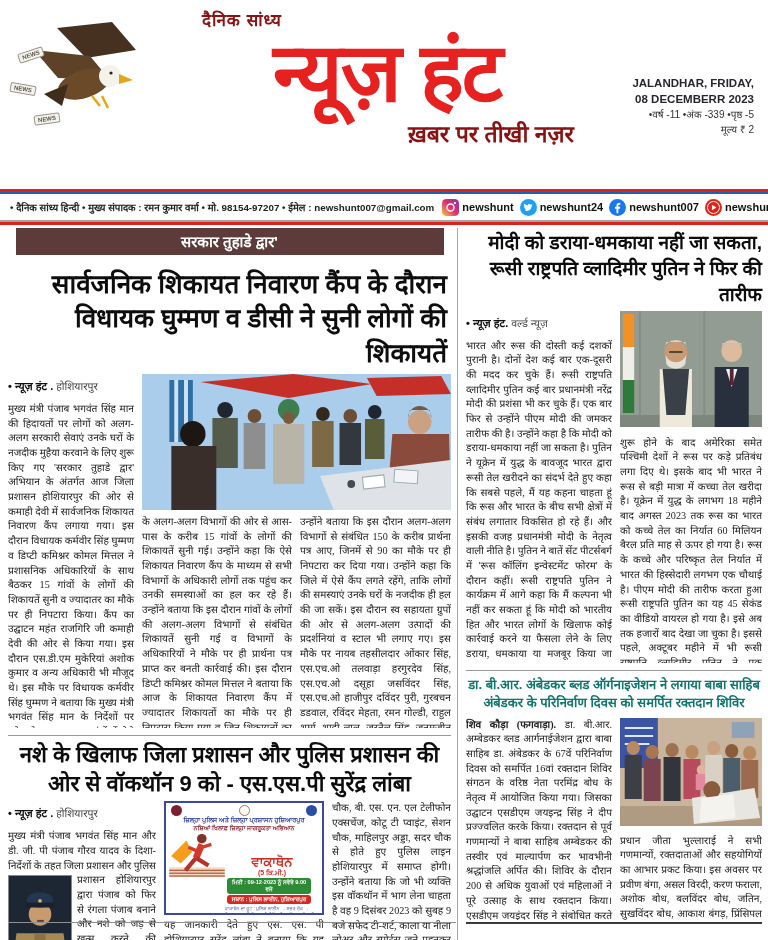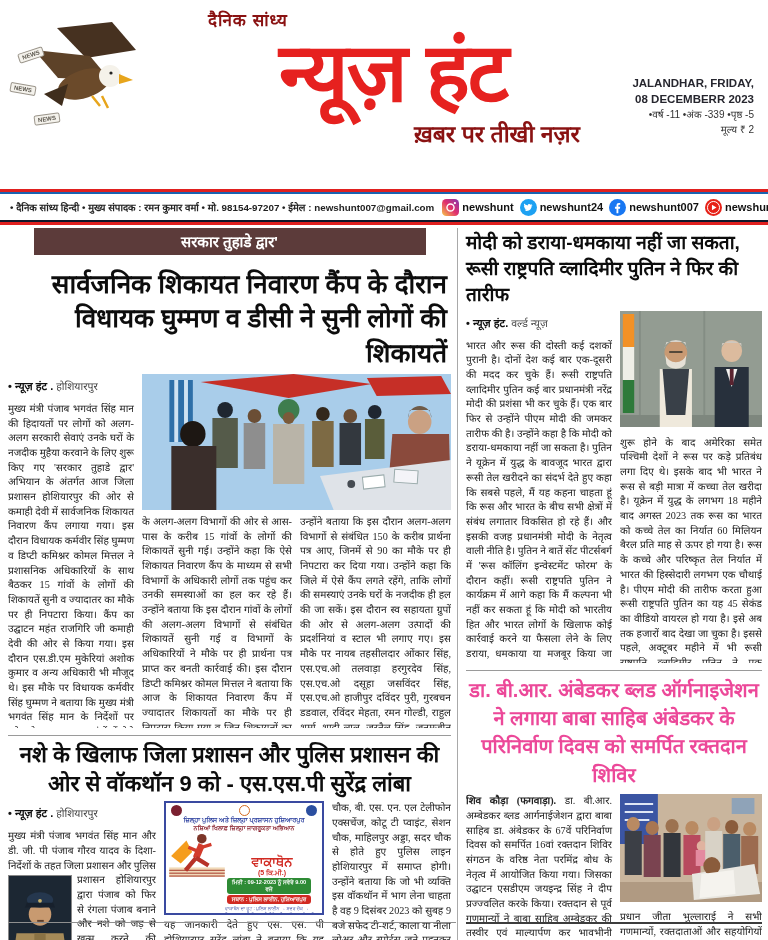--- a/index.html
+++ b/index.html
@@ -6,54 +6,54 @@
   html,body { background:#e9e9e9; }
   .page {
     width:768px; height:940px; background:#fff; margin:0 auto; position:relative;
     overflow:hidden; font-family:"Liberation Serif", serif; color:#1e1e1e;
   }
   
   .header { position:relative; height:186px; }
   .eagle-wrap { position:absolute; left:12px; top:22px; width:150px; height:125px; }
   .news-roll { position:absolute; background:#f4f2ec; border:1px solid #9a948a; color:#5a554c;
     font-family:"Liberation Sans",sans-serif; font-weight:bold; font-size:6px; padding:1px 3px; border-radius:2px;}
-  .masthead-center { position:absolute; left:178px; top:8px; width:430px; text-align:center; }
+  .masthead-center { position:absolute; left:172px; top:8px; width:430px; text-align:center; }
   .edition-label { font-size:17px; font-weight:bold; color:#8a1212; letter-spacing:1px;
     font-family:"Liberation Sans",sans-serif; text-align:left; padding-left:30px; }
   .paper-title { font-size:82px; font-weight:900; color:#e6211f; line-height:1.02;
     font-family:"Liberation Sans",sans-serif; white-space:nowrap; letter-spacing:-2px; }
   .tagline { font-size:23px; font-weight:bold; color:#8a1212; text-align:right; padding-right:28px;
     font-family:Liberation Sans, sans-serif; margin-top:2px; }
   .date-block { position:absolute; right:14px; top:76px; text-align:right;
     font-family:"Liberation Sans",sans-serif; }
   .date-en { font-size:11.5px; font-weight:bold; color:#26262e; line-height:1.35; }
   .date-hi { font-size:10px; color:#333; line-height:1.5; }
   
   .info-bar {
     position:relative; margin:6px 0 0 0; height:30px; display:flex; align-items:center;
-    border-top:2px solid #1a63b0; border-bottom:2px solid #0f172a;
+    border-top:2px solid #1a63b0; border-bottom:2px solid #a3a3a3;
     box-shadow:0 3px 0 #e0201f, 0 -3px 0 #e0201f; padding:0 10px; gap:8px;
     font-family:"Liberation Sans",sans-serif;
   }
   .info-text { font-size:9.8px; font-weight:bold; color:#222; white-space:nowrap; }
   .social { display:flex; align-items:center; gap:6px; margin-left:auto; }
   .social-item { display:flex; align-items:center; gap:3px; }
   .social-item svg { display:block; }
   .social-handle { font-size:11px; font-weight:bold; color:#111; }
   
   .main { display:flex; padding:6px 6px 0 8px; gap:6px; height:718px; position:relative; }
   .left-zone { width:450px; border-right:1px solid #a9a9a9; padding-right:6px; }
   .right-zone { flex:1; padding-left:2px; }
   .body-txt { font-size:10.2px; line-height:1.44; text-align:justify; color:#222; }
   .byline { font-family:"Liberation Sans",sans-serif; font-size:10.5px; margin:4px 0 9px; }
   .byline b { font-size:11px; color:#111; }
   .byline span { color:#444; }
   .h-rule { border-top:1px solid #9a9a9a; margin:7px 0 5px; }
   
-  .kicker { width:392px; margin:0 auto 5px; background:#5c3b3a; color:#fff; text-align:center;
+  .kicker { width:428px; margin:0 auto 5px; background:#5c3b3a; color:#fff; text-align:center;
     font-size:15px; font-weight:bold; font-family:"Liberation Sans",sans-serif; padding:3px 0 4px; }
   .a1-headline { font-size:26px; font-weight:800; text-align:right; line-height:1.32;
     font-family:"Liberation Sans",sans-serif; color:#0d0d0d; margin:12px 4px 4px; }
   .a1-body { display:flex; gap:8px; height:354px; overflow:hidden; }
   .a1-col1 { width:126px; }
   .a1-right { flex:1; display:flex; flex-direction:column; }
   .a1-photo { width:100%; height:136px; margin-bottom:5px; }
   .a1-cols { display:flex; gap:8px; flex:1; overflow:hidden; }
   .a1-col2 { width:150px; }
   .a1-col3 { flex:1; }
@@ -79,29 +79,29 @@
   .poster-mid svg { flex:none; }
   .poster-titles { flex:1; text-align:center; }
   .poster-title { color:#d12a22; font-weight:900; font-size:13px; line-height:1.1; }
   .poster-dist { color:#d12a22; font-weight:bold; font-size:7px; }
   .poster-pill { display:block; border-radius:3px; color:#fff; font-size:5.6px; font-weight:bold;
     text-align:center; padding:1px 2px; margin:1px 8px 0 58px; }
   .pill-green { background:#2e8b35; }
   .pill-red { background:#d12a22; }
   .poster-route { font-size:4.6px; color:#2b3f9e; line-height:1.3; margin:2px 0 0 56px; }
   
-  .a2-headline { font-size:19px; font-weight:800; text-align:left; line-height:1.38;
+  .a2-headline { font-size:19px; font-weight:800; text-align:right; line-height:1.38;
     font-family:"Liberation Sans",sans-serif; color:#0d0d0d; margin:2px 0 2px; }
   .a2-body { display:flex; gap:8px; height:352px; overflow:hidden; }
   .a2-col1 { width:146px; }
   .a2-col2 { flex:1; }
   .a2-photo { width:100%; height:116px; margin-bottom:5px; }
   
-  .a4-headline { font-size:20px; font-weight:800; text-align:center; line-height:1.42;
-    font-family:"Liberation Sans",sans-serif; color:#ec4899; margin:2px 0 5px; }
+  .a4-headline { font-size:13px; font-weight:800; text-align:center; line-height:1.42;
+    font-family:"Liberation Sans",sans-serif; color:#0f766e; margin:2px 0 5px; }
   .a4-body { display:flex; gap:8px; height:202px; overflow:hidden; }
   .a4-col1 { width:146px; }
   .a4-col2 { flex:1; }
   .a4-photo { width:100%; height:108px; margin-bottom:4px; }
   .dateline-b { font-weight:bold; }
   
   .bottom-rule-left { position:absolute; left:8px; width:448px; bottom:17px; border-top:1px solid #8f8f8f; }
   .bottom-rule-right { position:absolute; left:466px; right:6px; bottom:16px; border-top:2px solid #3c3c3c; }
 </style>
 </head>

